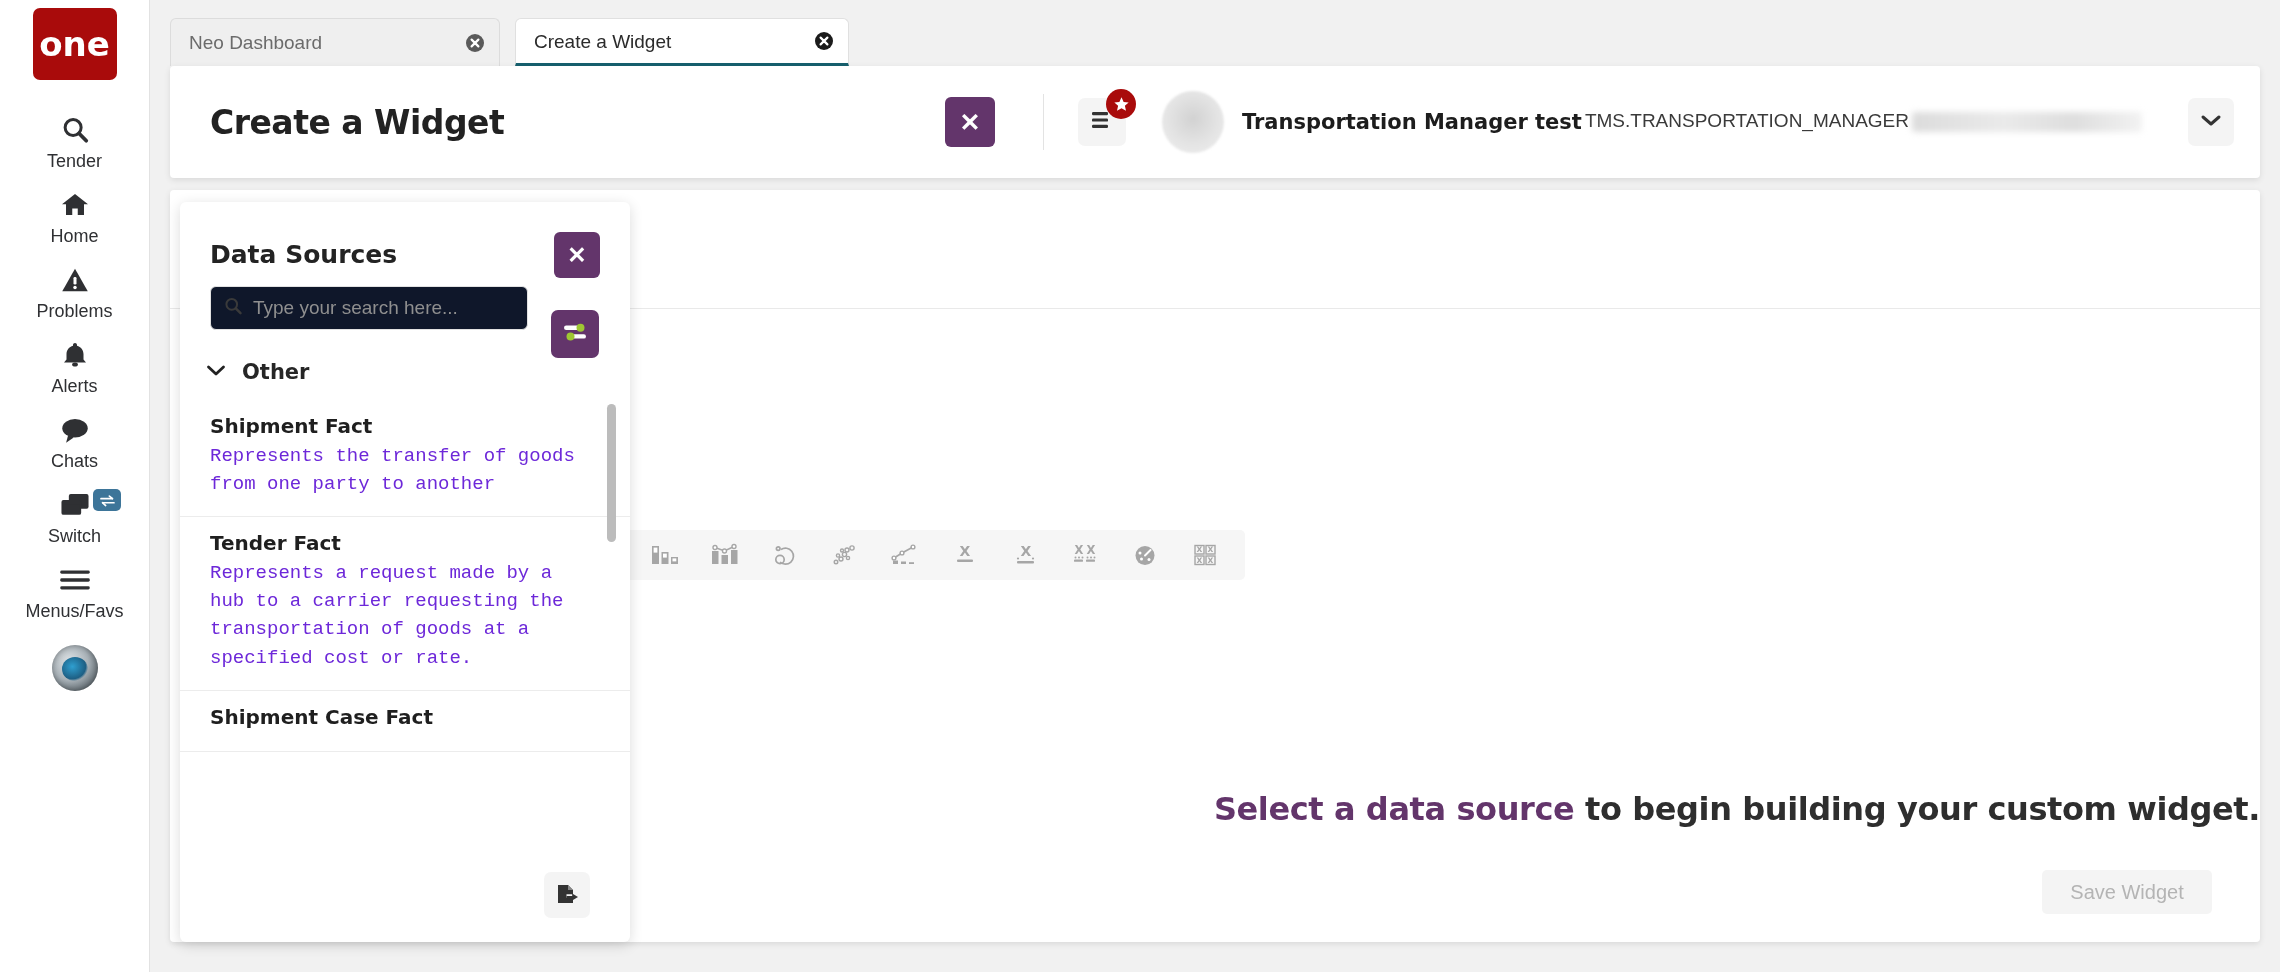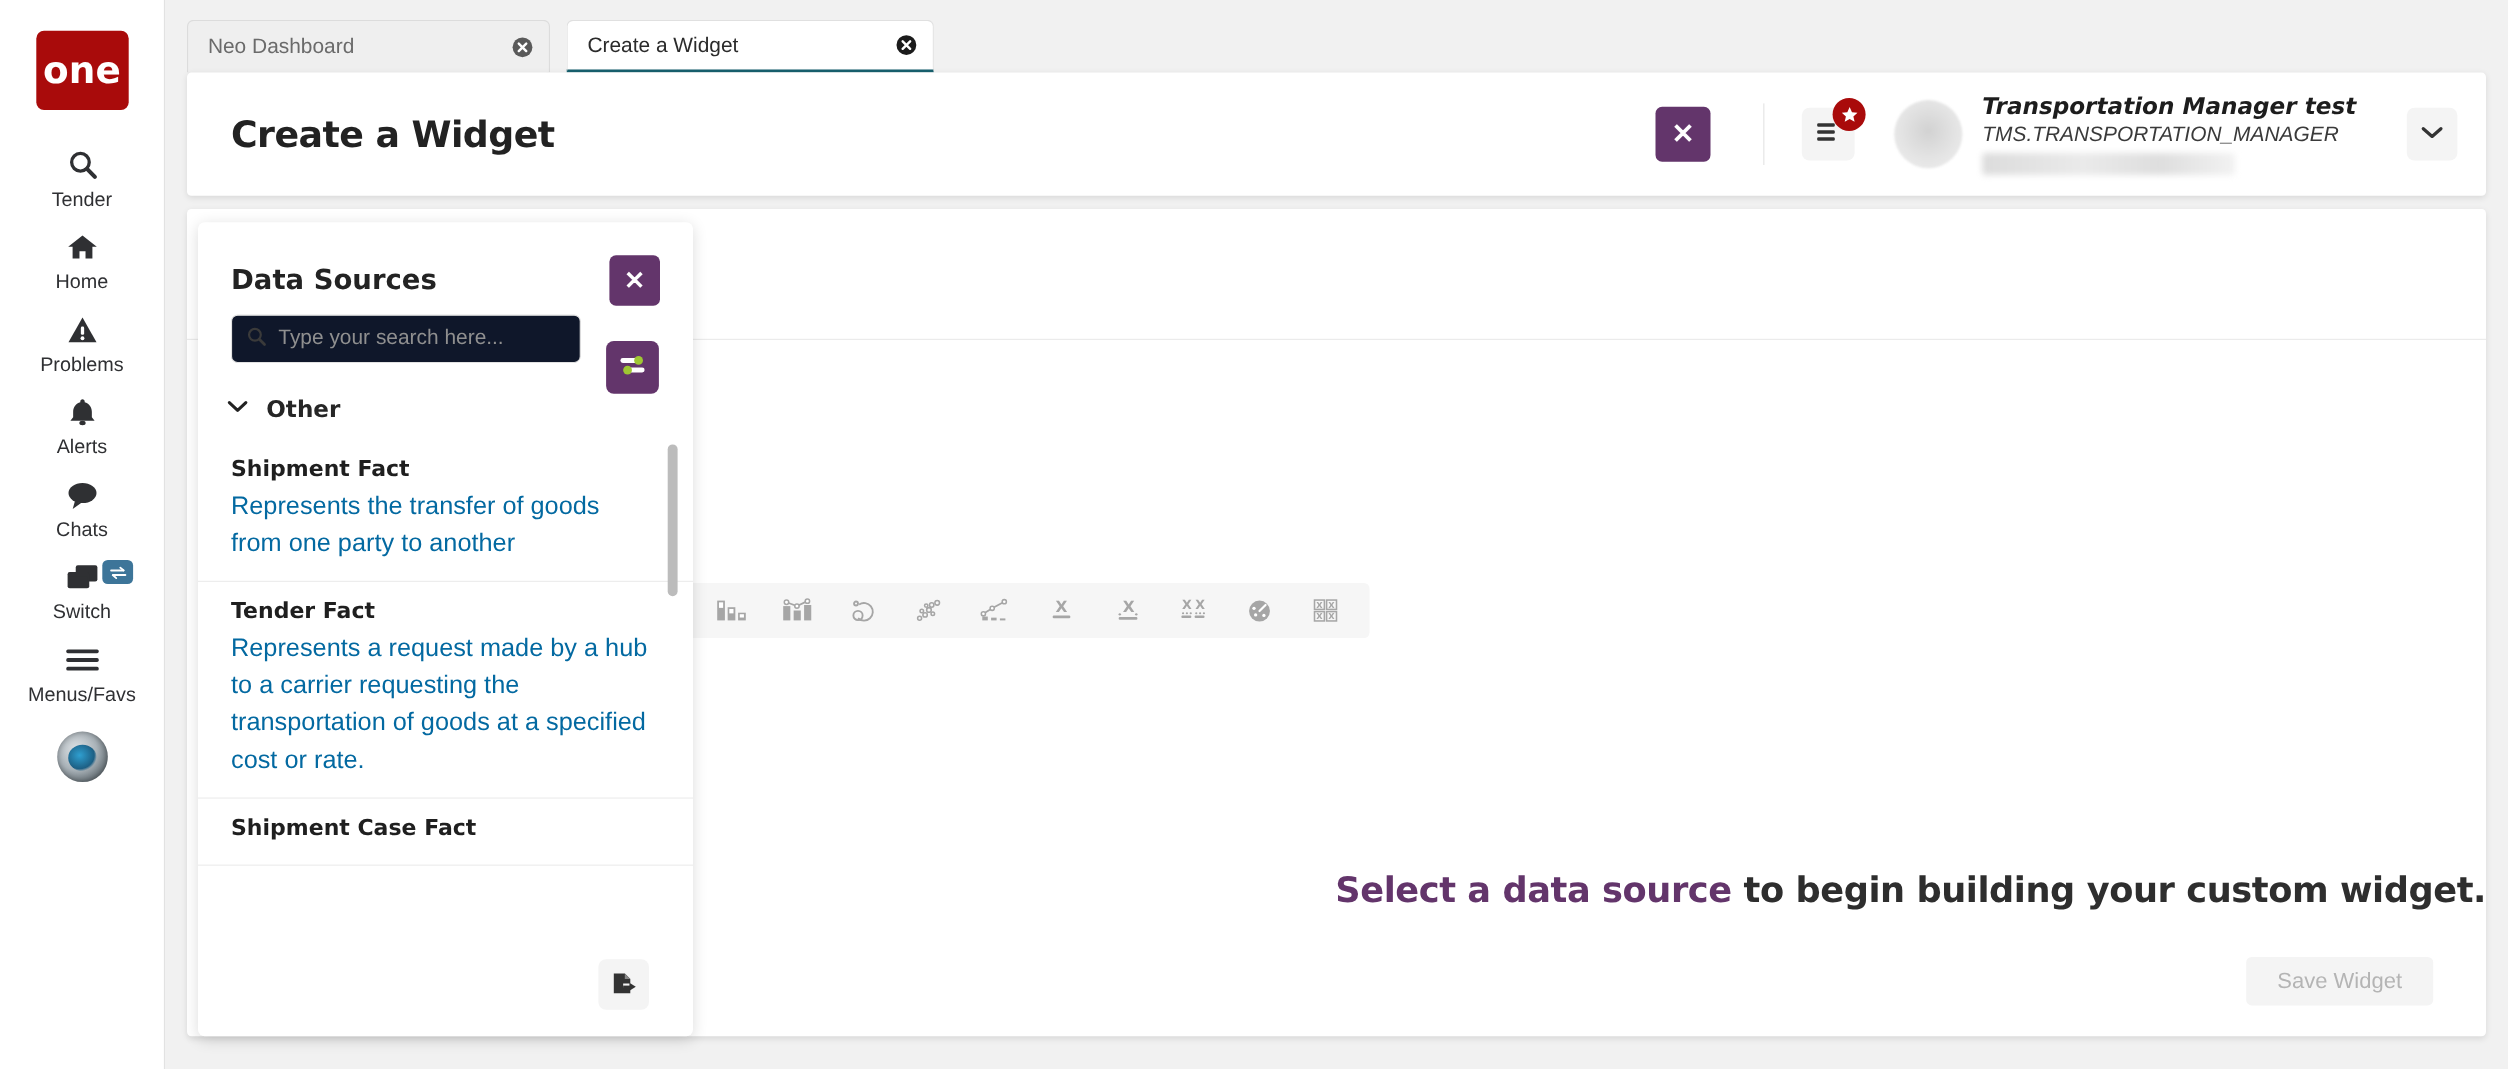--- a/index.html
+++ b/index.html
@@ -13,21 +13,21 @@
 
   
   .rail {
     position: absolute; left: 0; top: 0;
     width: 150px; height: 972px;
     background: #ffffff;
     border-right: 1px solid #e2e2e2;
     display: flex; flex-direction: column; align-items: center;
   }
   .logo {
-    width: 84px; height: 72px; margin-top: 28px;
+    width: 84px; height: 72px; margin-top: 8px;
     background: #a90b0b; border-radius: 7px;
     display: flex; align-items: center; justify-content: center;
     color: #fff; font-size: 34px; font-weight: 700; letter-spacing: 0px;
     font-family: "DejaVu Sans", sans-serif;
     overflow: hidden;
   }
   .rail-items { margin-top: 24px; width: 100%; }
   .rail-item {
     width: 100%; padding: 9px 0 9px;
     display: flex; flex-direction: column; align-items: center;
@@ -101,21 +101,21 @@
     width: 30px; height: 30px; border-radius: 50%;
     background: #a90b0b; color: #fff;
     display: flex; align-items: center; justify-content: center; font-size: 16px;
   }
   .user-avatar {
     width: 62px; height: 62px; border-radius: 50%;
     margin-left: 36px; margin-right: 18px;
     background: radial-gradient(circle at 50% 45%, #d2d2d2 0%, #e4e4e4 55%, #f0f0f0 100%);
     filter: blur(1.2px);
   }
-  .user-text { display: flex; flex-direction: column; gap: 3px; font-style: italic; }
+  .user-text { display: flex; flex-direction: row; gap: 3px; }
   .user-name { font-size: 21px; font-weight: 700; color: #1d1d1d; font-family: "DejaVu Sans", sans-serif; }
   .user-role { font-size: 19px; color: #3a3a3a; }
   .user-blur { height: 20px; width: 230px; margin-top: 2px;
     background: linear-gradient(90deg,#dcdcdc,#eaeaea 40%,#dedede 70%,#f2f2f2);
     filter: blur(3px); border-radius: 3px; }
   .chevron-btn {
     width: 46px; height: 48px; border-radius: 7px; background: #f4f4f4;
     margin-left: 46px; display: flex; align-items: center; justify-content: center; cursor: pointer;
   }
 
@@ -192,21 +192,21 @@
   }
   .ds-group .g-label { font-size: 21px; font-weight: 700; color: #262626; font-family:"DejaVu Sans", sans-serif; }
   .ds-list { position: relative; flex: 1; overflow: hidden; }
   .ds-item {
     padding: 14px 40px 18px 30px; border-bottom: 1px solid #ececec; cursor: pointer;
   }
   .ds-item .i-name {
     font-size: 20px; font-weight: 700; color: #1f1f1f; margin-bottom: 4px;
     font-family: "DejaVu Sans", sans-serif;
   }
-  .ds-item .i-desc { font-size: 23px; color: #0369a1; line-height: 1.48; }
+  .ds-item .i-desc { font-size: 19px; color: #6d28d9; line-height: 1.48; font-family: Liberation Mono, monospace; }
   .ds-scrollbar {
     position: absolute; right: 14px; top: 0; width: 9px; height: 100%;
   }
   .ds-thumb {
     position: absolute; left: 0; top: 4px; width: 9px; height: 138px;
     background: #bcbcbc; border-radius: 5px; cursor: pointer;
   }
   .ds-footer { height: 88px; position: relative; }
   .ds-export {
     position: absolute; right: 40px; top: 18px;

